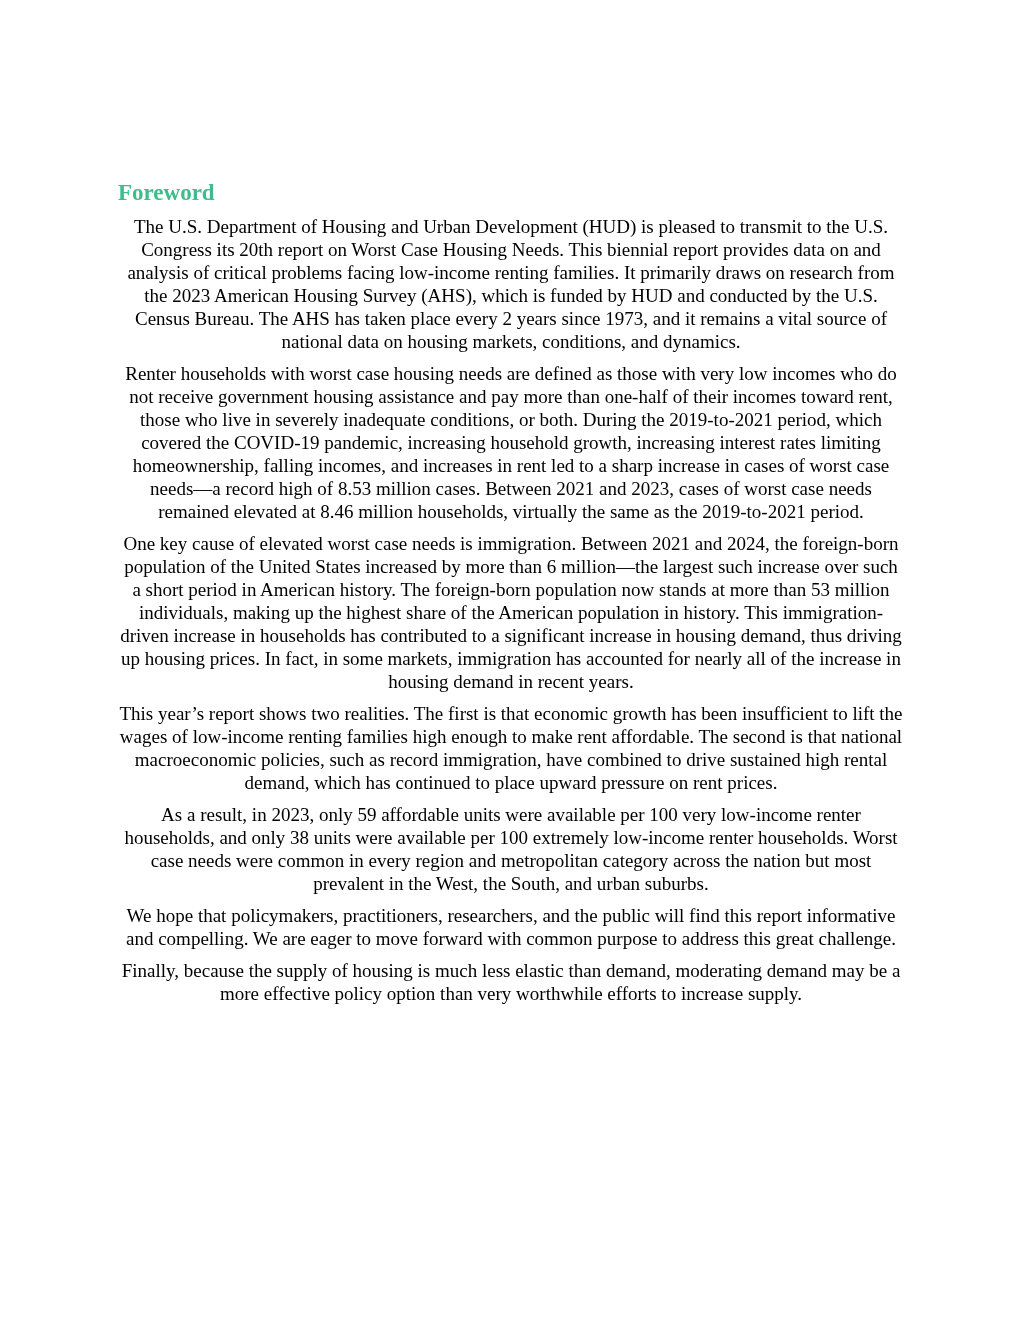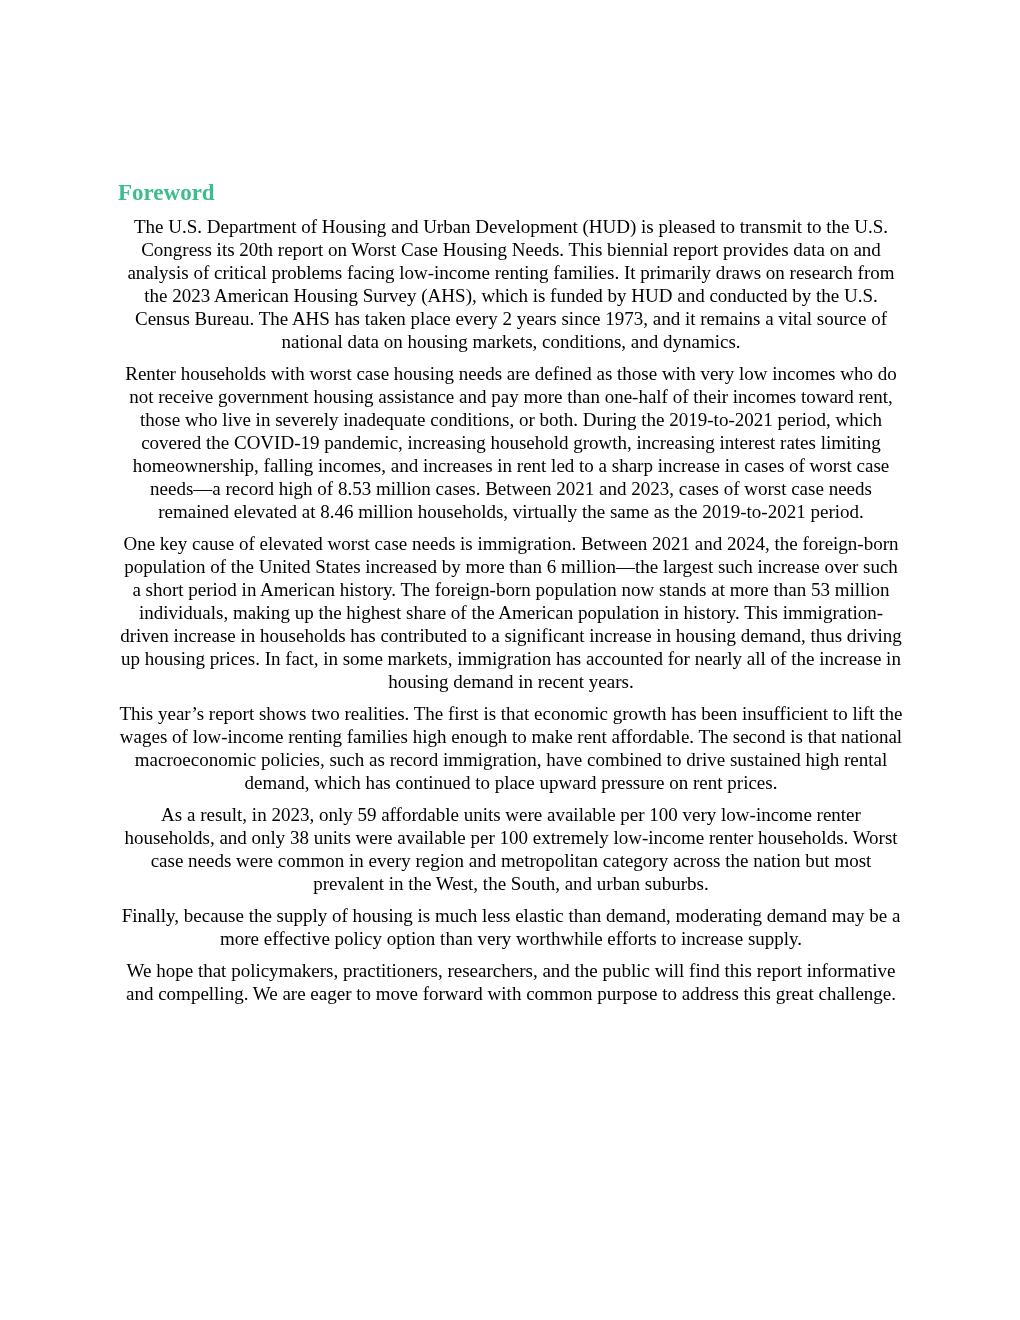--- a/index.html
+++ b/index.html
@@ -41,16 +41,16 @@
 <body>
 
 <div class="page">
   <div class="content">
     <h1 class="heading" style="color: rgb(61, 189, 140);">Foreword</h1>
     <p>The U.S. Department of Housing and Urban Development (HUD) is pleased to transmit to the U.S. Congress its 20th report on Worst Case Housing Needs. This biennial report provides data on and analysis of critical problems facing low-income renting families. It primarily draws on research from the 2023 American Housing Survey (AHS), which is funded by HUD and conducted by the U.S. Census Bureau. The AHS has taken place every 2 years since 1973, and it remains a vital source of national data on housing markets, conditions, and dynamics.</p>
     <p>Renter households with worst case housing needs are defined as those with very low incomes who do not receive government housing assistance and pay more than one-half of their incomes toward rent, those who live in severely inadequate conditions, or both. During the 2019-to-2021 period, which covered the COVID-19 pandemic, increasing household growth, increasing interest rates limiting homeownership, falling incomes, and increases in rent led to a sharp increase in cases of worst case needs—a record high of 8.53 million cases. Between 2021 and 2023, cases of worst case needs remained elevated at 8.46 million households, virtually the same as the 2019-to-2021 period.</p>
     <p>One key cause of elevated worst case needs is immigration. Between 2021 and 2024, the foreign-born population of the United States increased by more than 6 million—the largest such increase over such a short period in American history. The foreign-born population now stands at more than 53 million individuals, making up the highest share of the American population in history. This immigration-driven increase in households has contributed to a significant increase in housing demand, thus driving up housing prices. In fact, in some markets, immigration has accounted for nearly all of the increase in housing demand in recent years.</p>
     <p>This year’s report shows two realities. The first is that economic growth has been insufficient to lift the wages of low-income renting families high enough to make rent affordable. The second is that national macroeconomic policies, such as record immigration, have combined to drive sustained high rental demand, which has continued to place upward pressure on rent prices.</p>
     <p>As a result, in 2023, only 59 affordable units were available per 100 very low-income renter households, and only 38 units were available per 100 extremely low-income renter households. Worst case needs were common in every region and metropolitan category across the nation but most prevalent in the West, the South, and urban suburbs.</p>
+    <p>We hope that policymakers, practitioners, researchers, and the public will find this report informative and compelling. We are eager to move forward with common purpose to address this great challenge.</p>
     <p>Finally, because the supply of housing is much less elastic than demand, moderating demand may be a more effective policy option than very worthwhile efforts to increase supply.</p>
-    <p>We hope that policymakers, practitioners, researchers, and the public will find this report informative and compelling. We are eager to move forward with common purpose to address this great challenge.</p>
   </div>
 </div>
 
 </body></html>

